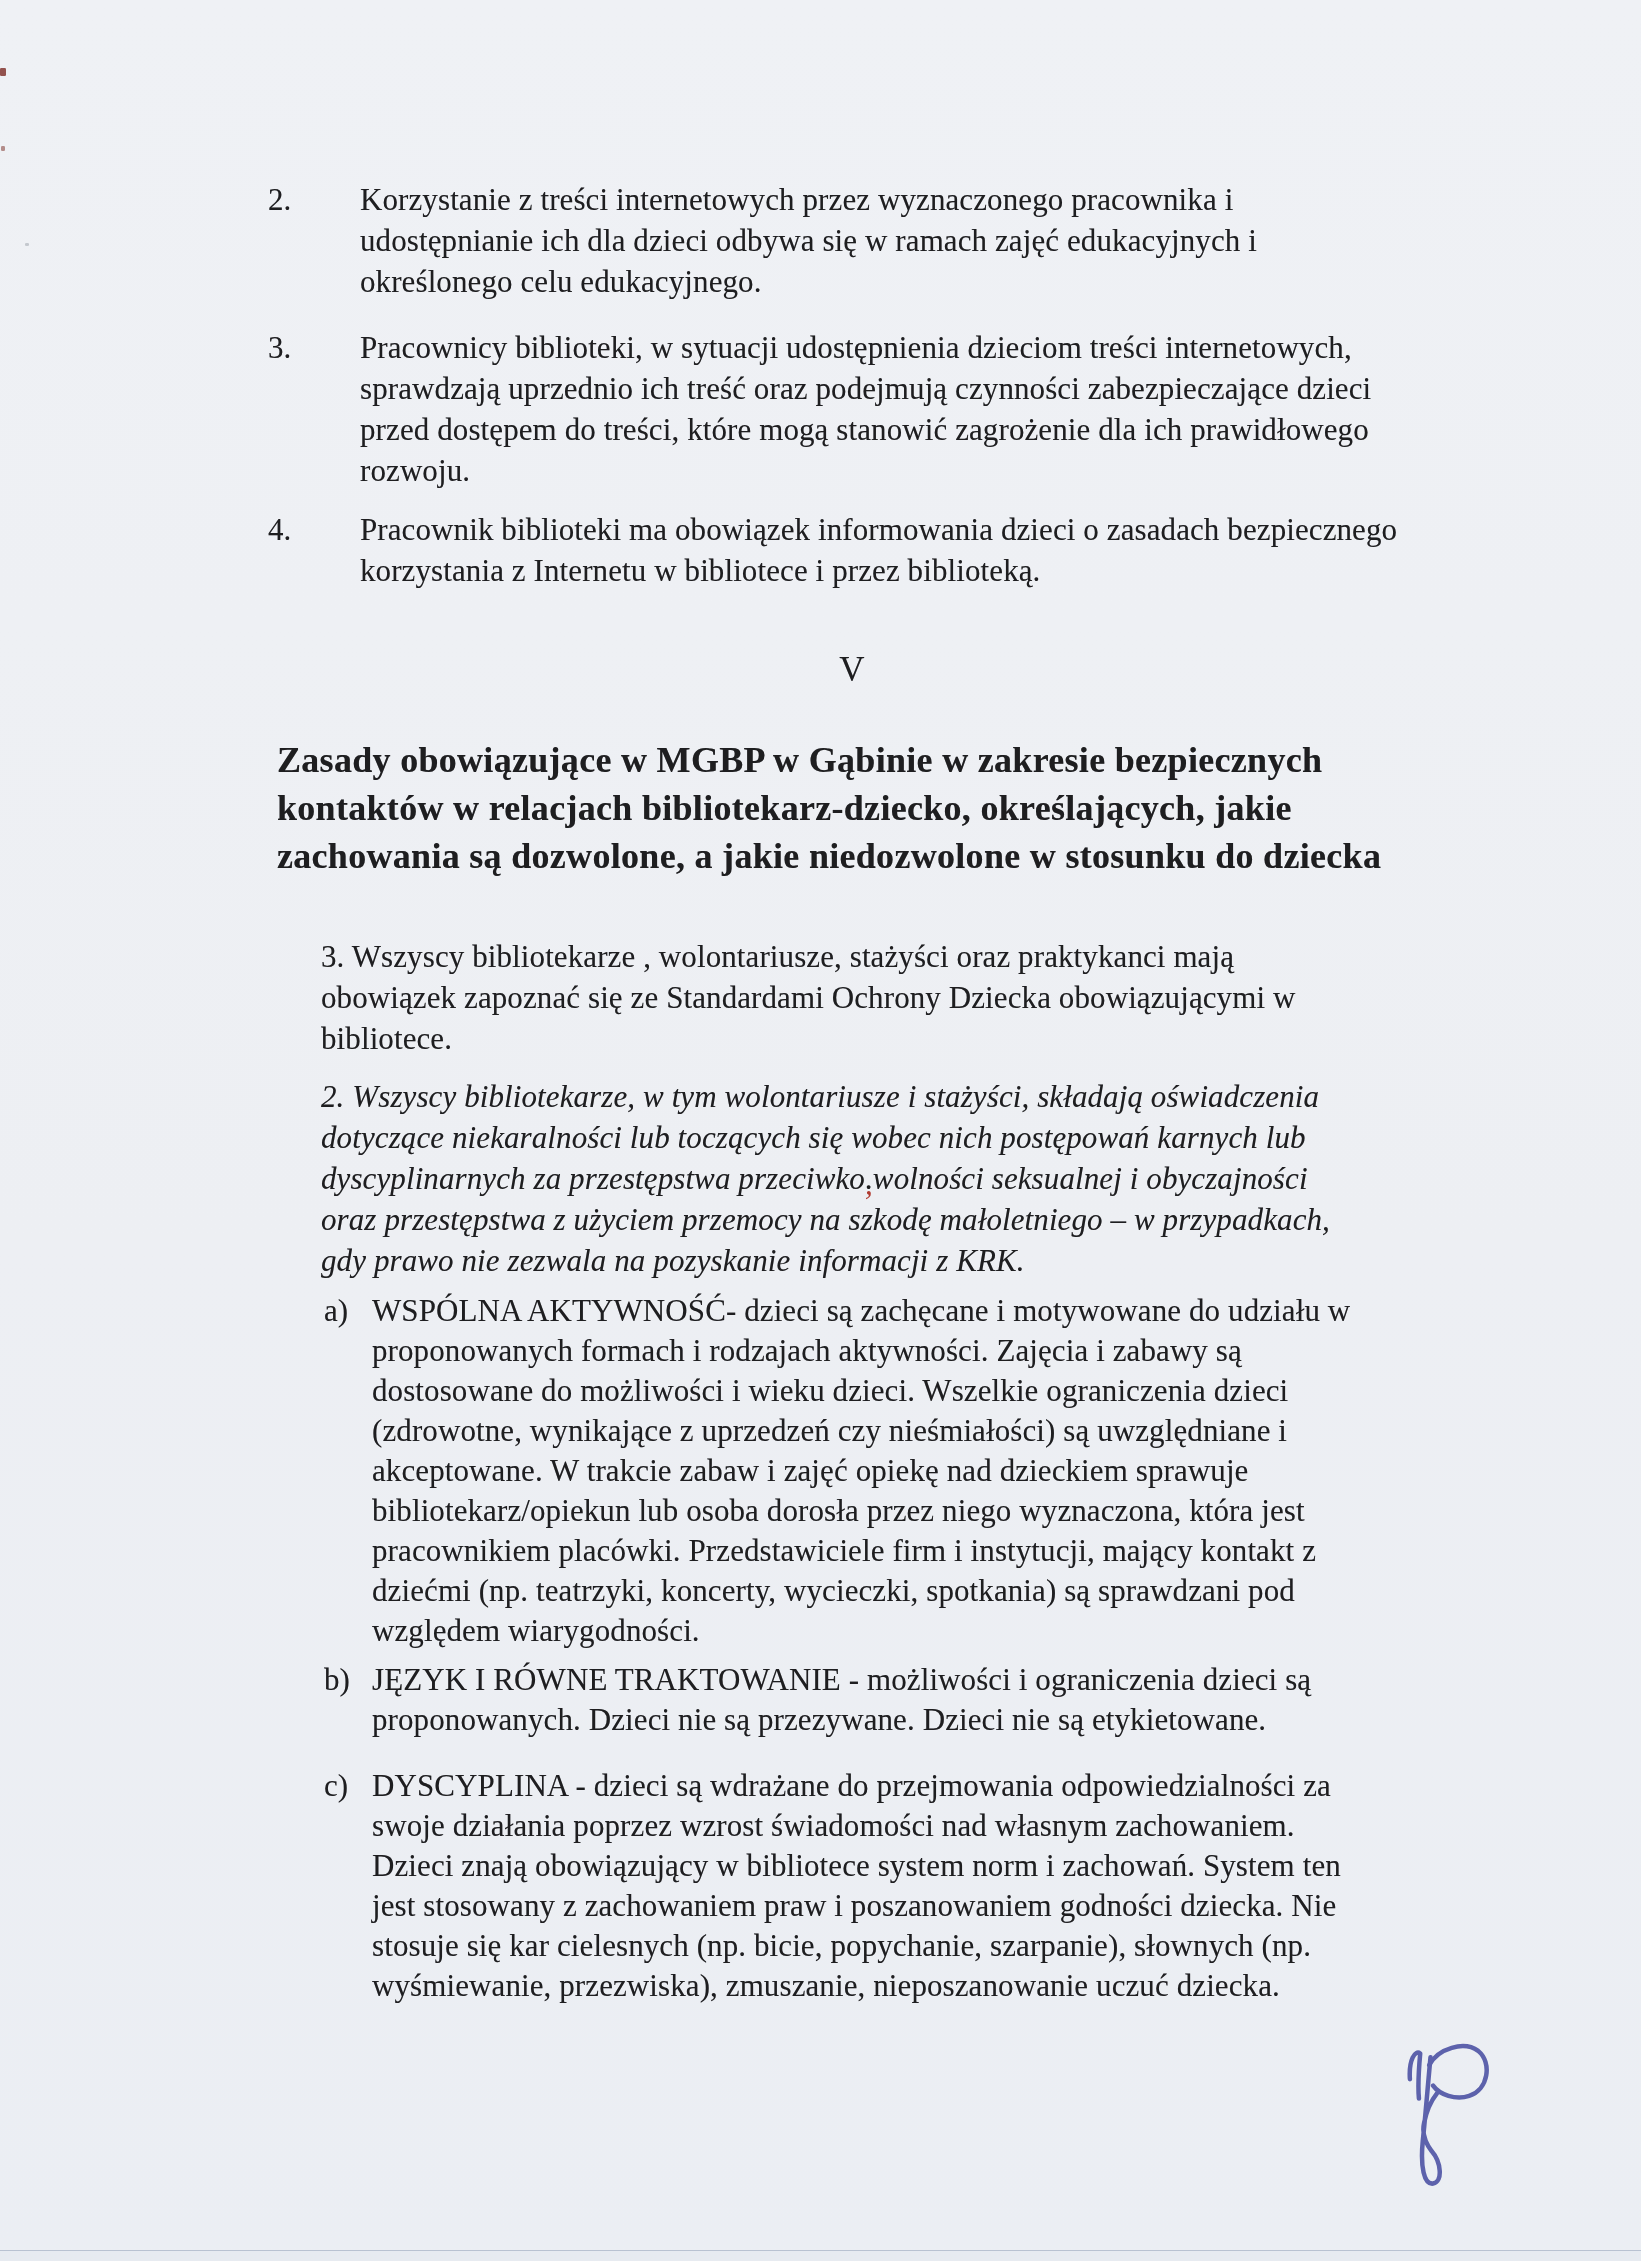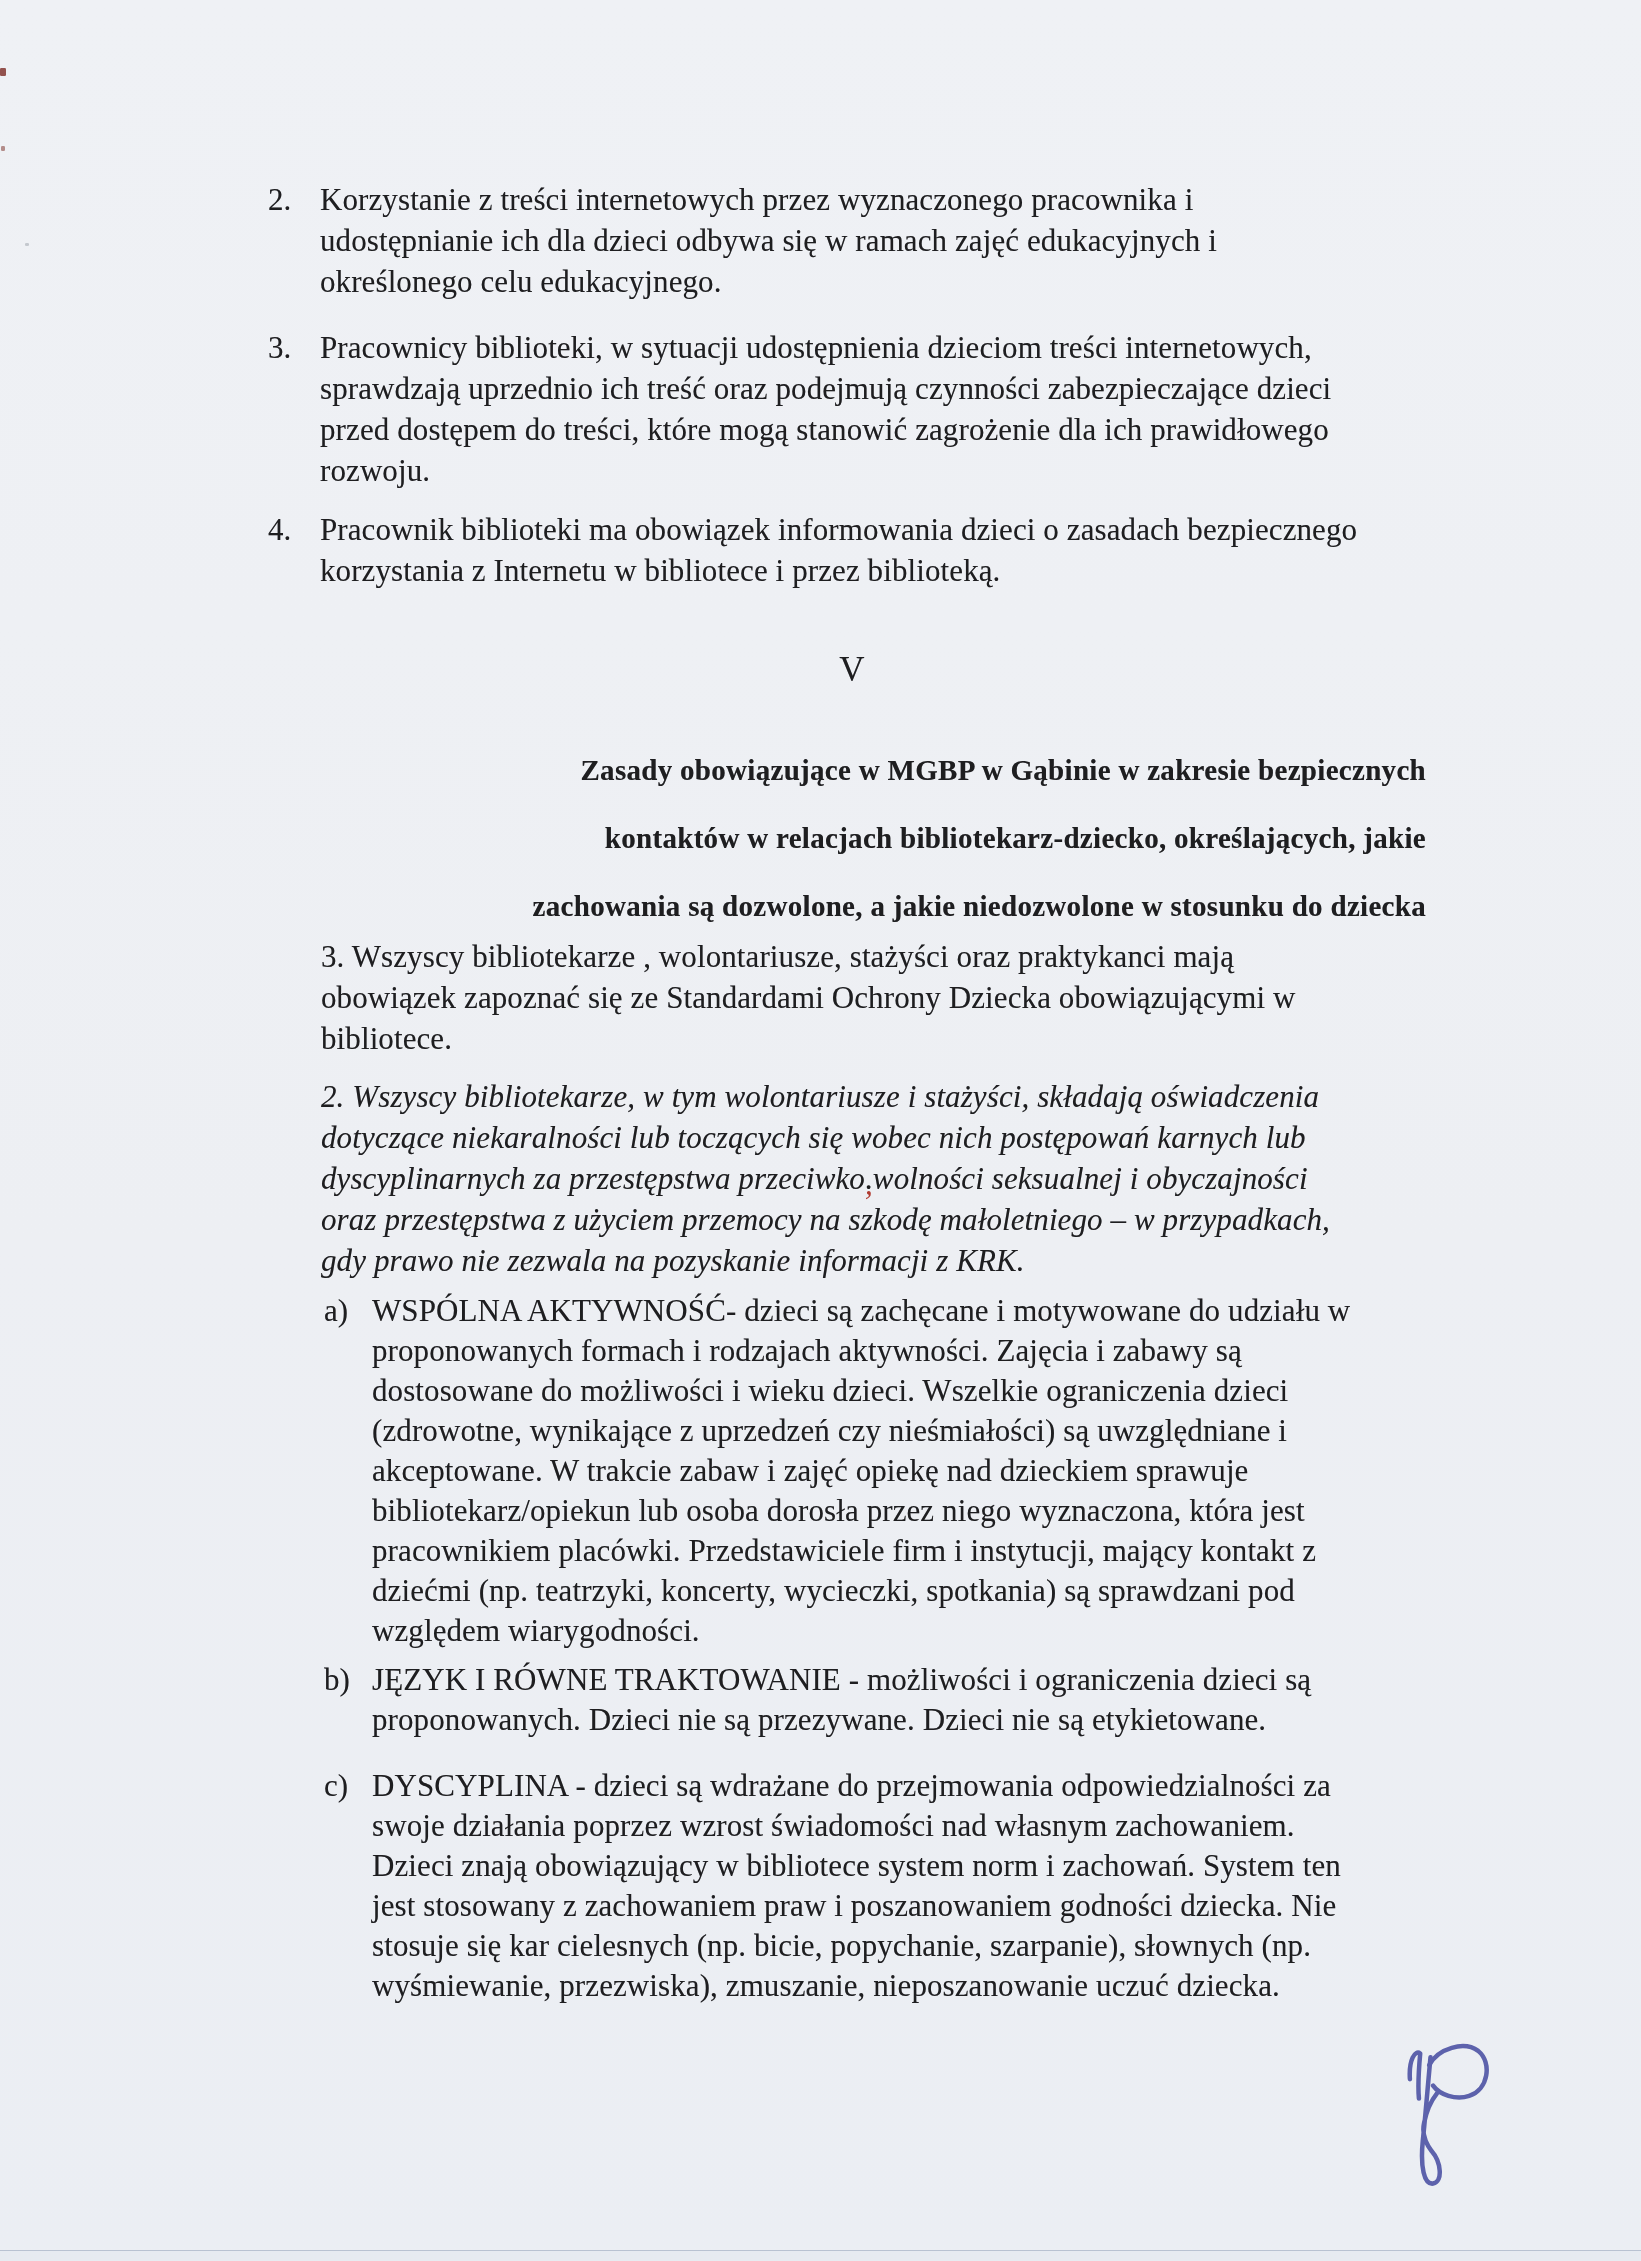--- a/index.html
+++ b/index.html
@@ -14,31 +14,31 @@
   .txt{
     white-space:pre-line;
     font-size:31px;
     line-height:41px;
     letter-spacing:0.1px;
     text-shadow:0 0 0.6px rgba(20,20,25,0.32);
   }
   .nitem,.litem{position:absolute;display:flex;align-items:flex-start;}
   .nitem .num{flex:none;width:52px;}
   .litem .lbl{flex:none;width:48px;}
-  .nitem .body{width:1071px;}
+  .nitem .body{width:1071px;margin-left:40px;}
   .litem .body{width:1013px;}
   .section-v{
     position:absolute;left:310px;width:1084px;top:650px;
     text-align:center;font-size:35px;line-height:39px;
     text-shadow:0 0 0.6px rgba(20,20,25,0.32);
   }
   .heading{
     position:absolute;left:277px;width:1149px;top:736px;
-    text-align:right;font-weight:bold;
-    font-size:29px;line-height:68px;letter-spacing:0.3px;
+    text-align:left;font-weight:bold;
+    font-size:36px;line-height:48px;letter-spacing:0.3px;
     white-space:pre-line;
     text-shadow:0 0 0.6px rgba(20,20,25,0.4);
   }
   .para{position:absolute;left:321px;width:1084px;}
   #para-1{top:936px;}
   #para-2{top:1076px;font-style:italic;}
   #item-2{left:268px;top:179px;}
   #item-3{left:268px;top:327px;}
   #item-4{left:268px;top:509px;}
   #item-a{left:324px;top:1291px;}

